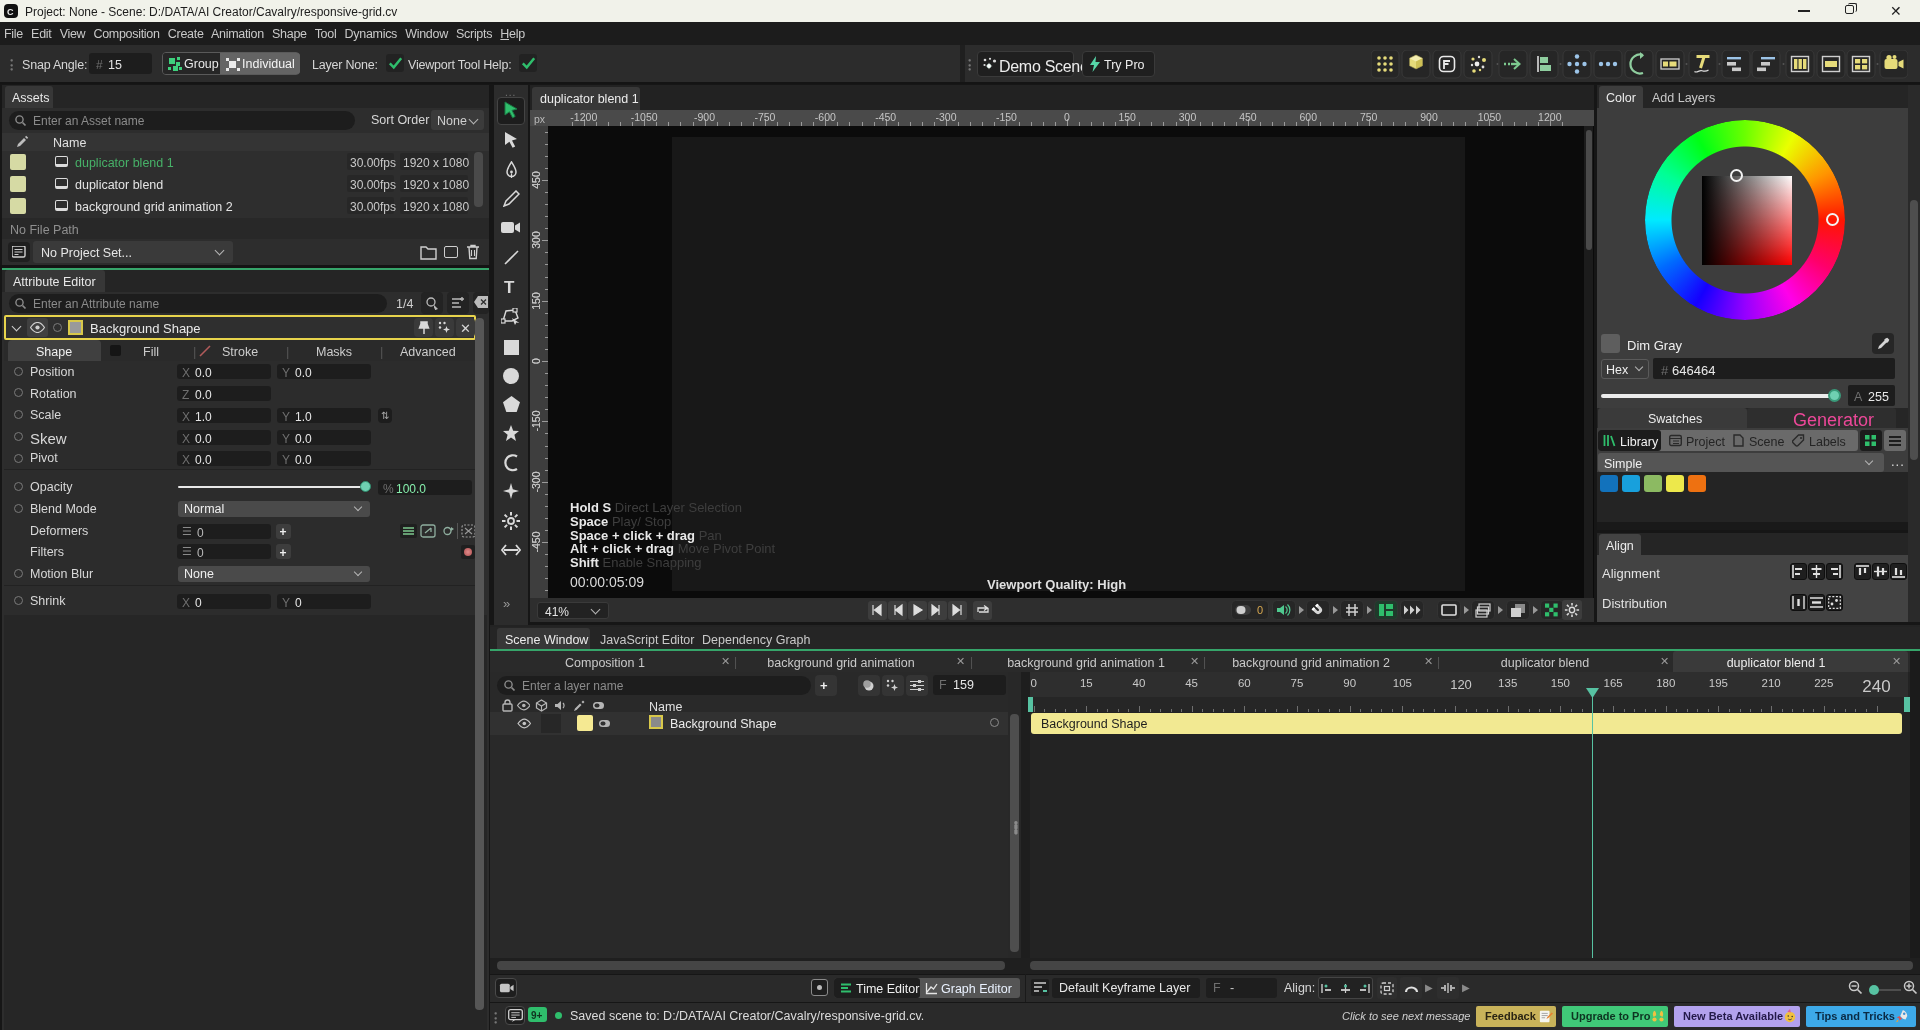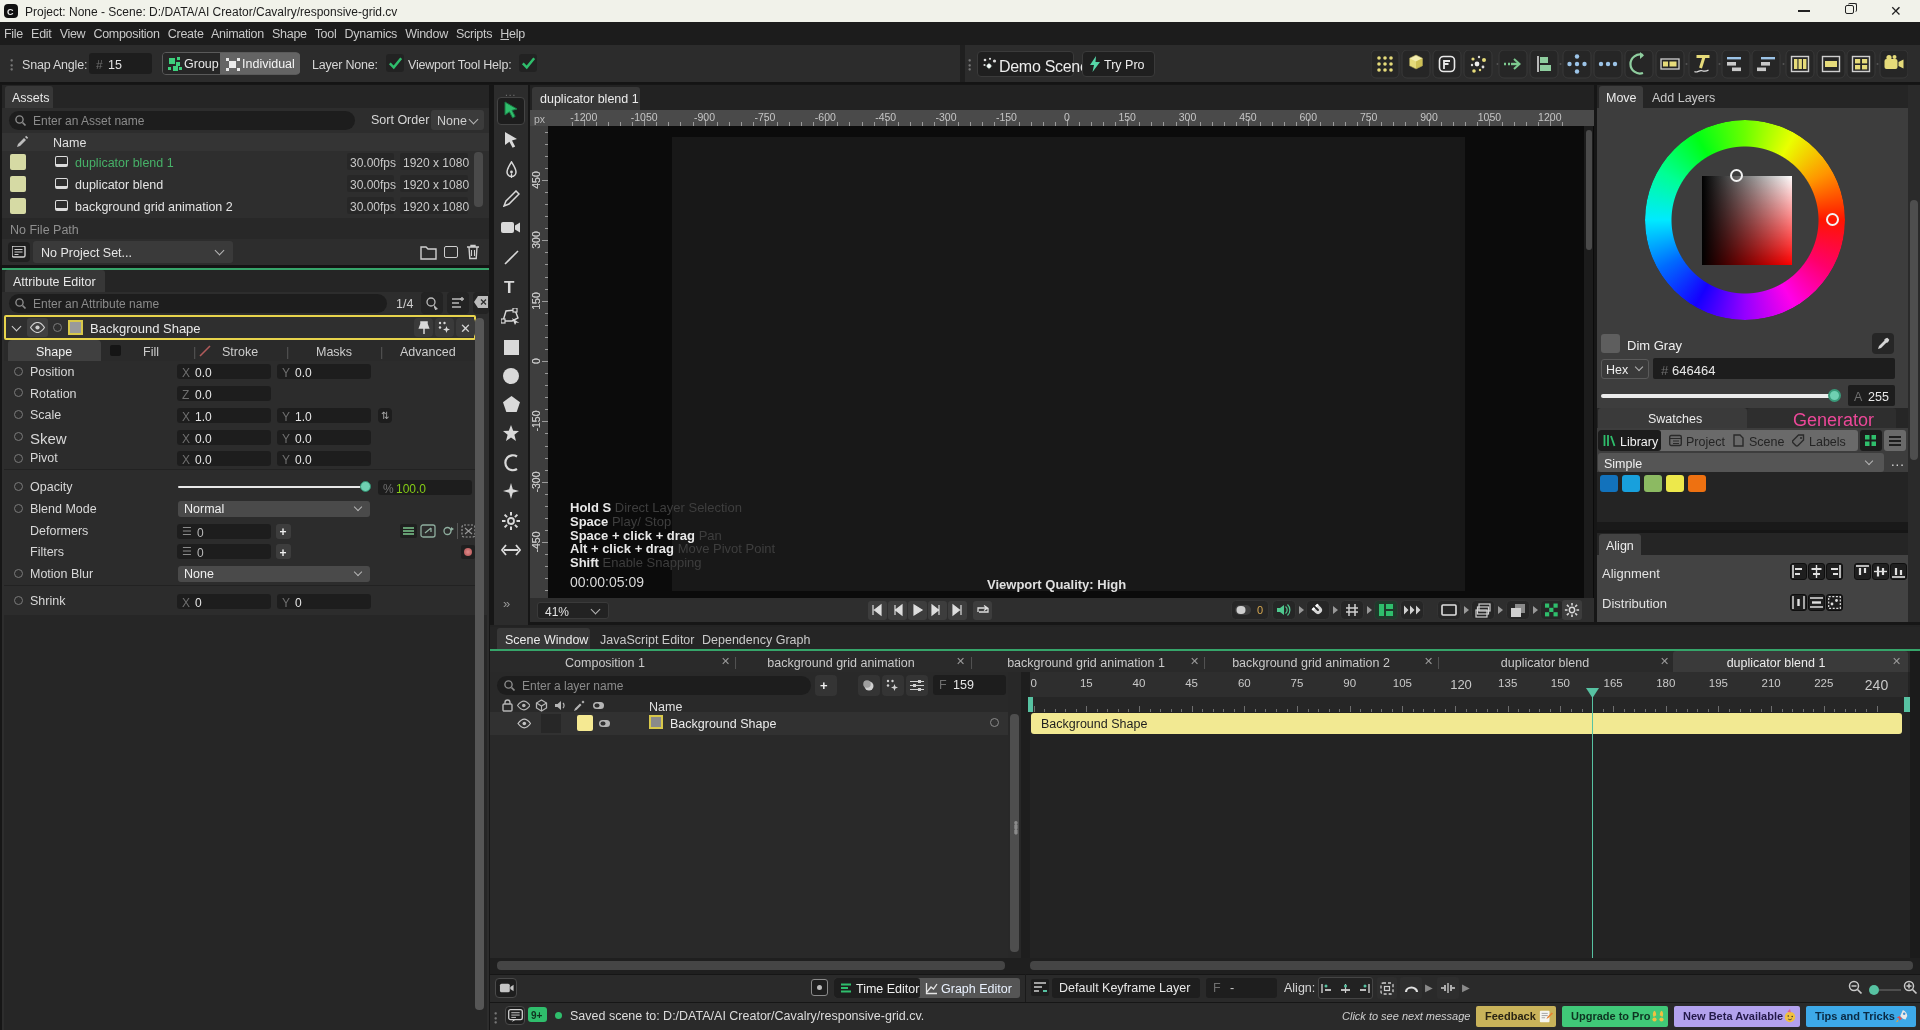--- a/index.html
+++ b/index.html
@@ -407,21 +407,21 @@
       <span style="position:absolute;left:18px;top:2.5px;color:#e6e6e6">0.0</span>
     </div>
 <div class="a" style="left:378px;top:408px;width:14px;height:15px;background:#1d1d1d;border-radius:4px"></div>
 <div class="tx" style="left:381px;top:411px;color:#aaa;font-size:10px">⇅</div>
 <div class="circ" style="left:14px;top:482px"></div>
 <div class="tx" style="left:30px;top:481px;color:#d8d8d8;font-size:12.5px">Opacity</div>
 <div class="a" style="left:178px;top:486px;width:190px;height:2.4px;background:#e8e8e8;border-radius:2px"></div>
 <div class="a" style="left:360px;top:481px;width:11px;height:11px;background:#6fd0b2;border-radius:50%;border:1.5px solid #2f8f6f"></div>
 <div class="inp" style="left:378px;top:480px;width:94px;height:15px">
       <span style="position:absolute;left:5px;top:2.5px;color:#6f6f6f">%</span>
-      <span style="position:absolute;left:18px;top:2.5px;color:#84cc16">100.0</span>
+      <span style="position:absolute;left:18px;top:2.5px;color:#86efac">100.0</span>
     </div>
 <div class="circ" style="left:14px;top:504px"></div>
 <div class="tx" style="left:30px;top:503px;color:#d8d8d8;font-size:12.5px">Blend Mode</div>
 <div class="a" style="left:178px;top:501px;width:192px;height:16px;background:#4a4a4a;border-radius:3px"></div>
 <div class="tx" style="left:184px;top:503px;color:#efefef;font-size:12.5px">Normal</div>
 <span class="chev" style="position:absolute;left:355px;top:504px;width:6px;height:6px"></span>
 <div class="tx" style="left:30px;top:525px;color:#d8d8d8;font-size:12.5px">Deformers</div>
 <div class="inp" style="left:177px;top:524px;width:94px;height:15px">
       <span style="position:absolute;left:5px;top:2px;color:#8a8a8a;font-size:11px">☰</span>
       <span style="position:absolute;left:20px;top:2.5px;color:#b9b9b9">0</span>
@@ -820,21 +820,21 @@
       <g stroke="#d9d9d9" stroke-width="1.8">
         <path d="M9 1v3M9 14v3M1 9h3M14 9h3M3.3 3.3l2.1 2.1M12.6 12.6l2.1 2.1M14.7 3.3l-2.1 2.1M5.4 12.6l-2.1 2.1"></path>
       </g>
     </svg>
 <div class="a" style="left:1584px;top:126px;width:9px;height:472px;background:#1c1c1c"></div>
 <div class="a" style="left:1585.5px;top:130px;width:6px;height:120px;background:#4a4a4a;border-radius:3px"></div>
 
 <div class="a" style="left:1597px;top:85px;width:311px;height:445px;background:#3d3d3d"></div>
 <div class="a" style="left:1597px;top:85px;width:311px;height:23px;background:#252525"></div>
 <div class="a" style="left:1599px;top:86px;width:44px;height:22px;background:#3d3d3d;border-radius:3px 3px 0 0"></div>
-<div class="tx" style="left:1606px;top:92px;color:#ececec;font-size:12.5px">Move</div>
+<div class="tx" style="left:1606px;top:92px;color:#ececec;font-size:12.5px">Color</div>
 <div class="tx" style="left:1652px;top:92px;color:#c9c9c9;font-size:12.5px">Add Layers</div>
 
 <div class="a" style="left:1645px;top:120px;width:200px;height:200px;border-radius:50%;background:conic-gradient(hsl(95,100%,50%),hsl(65,100%,50%) 30deg,hsl(35,100%,50%) 60deg,hsl(5,100%,50%) 90deg,hsl(-25,100%,50%) 120deg,hsl(-55,100%,50%) 150deg,hsl(-85,100%,50%) 180deg,hsl(-115,100%,50%) 210deg,hsl(-145,100%,50%) 240deg,hsl(-175,100%,50%) 270deg,hsl(-205,100%,50%) 300deg,hsl(-235,100%,50%) 330deg,hsl(95,100%,50%));-webkit-mask:radial-gradient(closest-side,transparent 73%,#000 74%)"></div>
 <div class="a" style="left:1702px;top:176px;width:90px;height:89px;background:linear-gradient(to right,#000,#fff)">
   <div class="a" style="left:0;top:0;width:100%;height:100%;background:linear-gradient(to bottom,rgba(255,0,0,0),rgba(255,0,0,1));mix-blend-mode:multiply"></div>
 </div>
 <div class="a" style="left:1826px;top:213px;width:13px;height:13px;border:2px solid #f2f2f2;border-radius:50%"></div>
 <div class="a" style="left:1730px;top:169px;width:13px;height:13px;border:2px solid #f2f2f2;border-radius:50%"></div>
 
 <div class="a" style="left:1601px;top:334px;width:19px;height:19px;background:#5e5e5e;border-radius:3px"></div>
@@ -1075,21 +1075,21 @@
 <div class="tx" style="left:1349.7px;top:678px;color:#c9c9c9;font-size:11.5px;transform:translateX(-50%)">90</div>
 <div class="tx" style="left:1402.4px;top:678px;color:#c9c9c9;font-size:11.5px;transform:translateX(-50%)">105</div>
 <div class="tx" style="left:1461px;top:678px;color:#c9c9c9;font-size:13px;transform:translateX(-50%)">120</div>
 <div class="tx" style="left:1507.7px;top:678px;color:#c9c9c9;font-size:11.5px;transform:translateX(-50%)">135</div>
 <div class="tx" style="left:1560.4px;top:678px;color:#c9c9c9;font-size:11.5px;transform:translateX(-50%)">150</div>
 <div class="tx" style="left:1613.1px;top:678px;color:#c9c9c9;font-size:11.5px;transform:translateX(-50%)">165</div>
 <div class="tx" style="left:1665.8px;top:678px;color:#c9c9c9;font-size:11.5px;transform:translateX(-50%)">180</div>
 <div class="tx" style="left:1718.4px;top:678px;color:#c9c9c9;font-size:11.5px;transform:translateX(-50%)">195</div>
 <div class="tx" style="left:1771.1px;top:678px;color:#c9c9c9;font-size:11.5px;transform:translateX(-50%)">210</div>
 <div class="tx" style="left:1823.8px;top:678px;color:#c9c9c9;font-size:11.5px;transform:translateX(-50%)">225</div>
-<div class="tx" style="left:1876.5px;top:678px;color:#c9c9c9;font-size:14px;transform:translateX(-50%)">240</div>
+<div class="tx" style="left:1876.5px;top:678px;color:#c9c9c9;font-size:17px;transform:translateX(-50%)">240</div>
 <div class="a" style="left:1030px;top:697px;width:878px;height:15px;background:#262626"></div>
 <div class="a" style="left:1033.6px;top:706px;width:1px;height:6px;background:#6f6f6f"></div>
 <div class="a" style="left:1044.1px;top:709px;width:1px;height:3px;background:#6f6f6f"></div>
 <div class="a" style="left:1054.7px;top:709px;width:1px;height:3px;background:#6f6f6f"></div>
 <div class="a" style="left:1065.2px;top:709px;width:1px;height:3px;background:#6f6f6f"></div>
 <div class="a" style="left:1075.7px;top:709px;width:1px;height:3px;background:#6f6f6f"></div>
 <div class="a" style="left:1086.3px;top:706px;width:1px;height:6px;background:#6f6f6f"></div>
 <div class="a" style="left:1096.8px;top:709px;width:1px;height:3px;background:#6f6f6f"></div>
 <div class="a" style="left:1107.4px;top:709px;width:1px;height:3px;background:#6f6f6f"></div>
 <div class="a" style="left:1117.9px;top:709px;width:1px;height:3px;background:#6f6f6f"></div>

